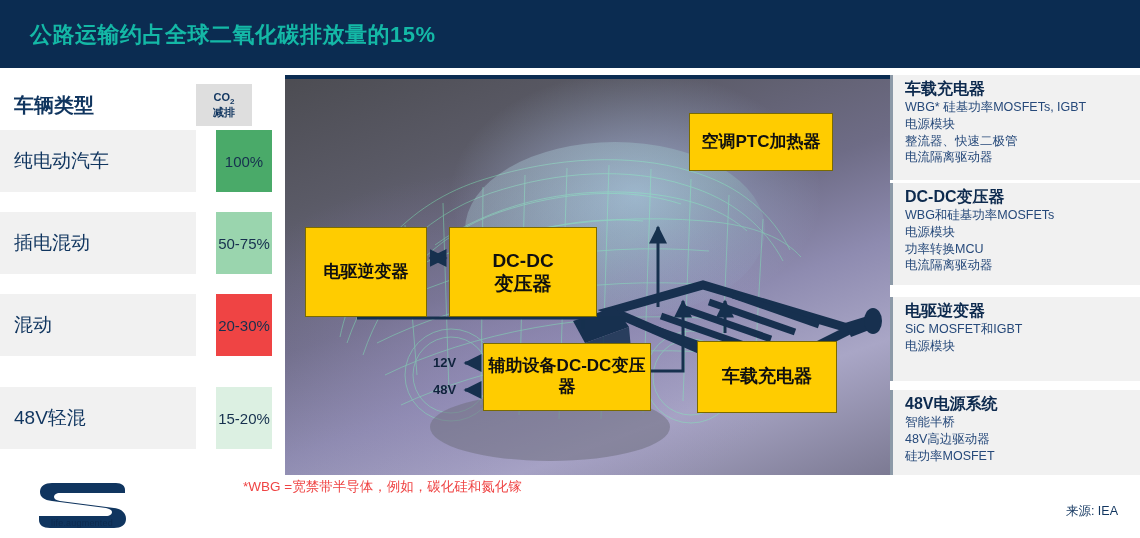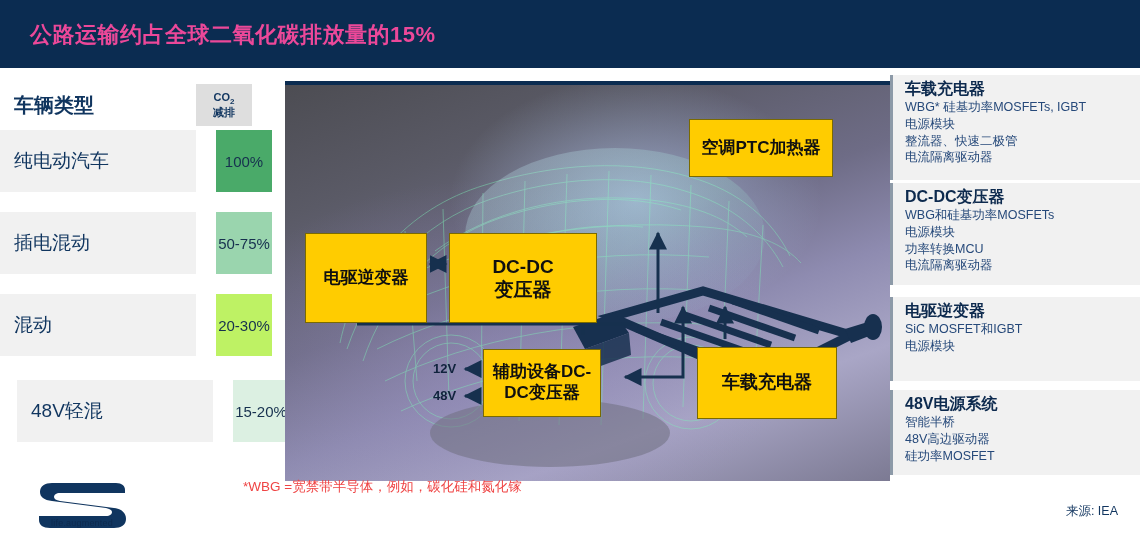--- a/index.html
+++ b/index.html
@@ -9,21 +9,21 @@
     font-family:"Liberation Sans","DejaVu Sans",sans-serif;
     overflow:hidden;position:relative;
   }
   
   #header{
     position:absolute;left:0;top:0;width:1140px;height:68px;
     background:#0b2c51;
   }
   #header-title{
     position:absolute;left:30px;top:20px;
-    color:#ec4899;font-size:22px;font-weight:bold;letter-spacing:.5px;
+    color:#14b8a6;font-size:22px;font-weight:bold;letter-spacing:.5px;
     white-space:nowrap;
   }
   
   #table-panel{
     position:absolute;left:0;top:84px;width:252px;height:372px;
   }
   .trow{position:absolute;left:0;width:252px;display:flex;align-items:stretch;}
   .tname{
     flex:0 0 196px;display:flex;align-items:center;
     padding-left:14px;box-sizing:border-box;
@@ -38,30 +38,29 @@
   #hdr-row .tval{
     background:#dedede;flex-direction:column;justify-content:center;
     font-size:11px;font-weight:bold;line-height:1.15;color:#10355f;
   }
   #hdr-row .tval .sub{font-size:8px;vertical-align:sub;}
   .drow{height:62px;gap:20px;}
   .drow .tname{background:#f1f1f1;font-size:19px;}
   #row-0{top:46px;}
   #row-1{top:128px;}
   #row-2{top:210px;}
-  #row-3{top:296px;margin-left:17px;}
+  #row-3{top:303px;}
   
   #diagram{
     position:absolute;left:285px;top:75px;width:605px;height:400px;
     overflow:hidden;
     background:
       radial-gradient(ellipse 300px 200px at 58% 30%, rgba(190,215,255,.55) 0%, rgba(120,130,185,0) 62%),
       radial-gradient(ellipse 420px 260px at 35% 70%, rgba(150,140,190,.45) 0%, rgba(90,90,120,0) 70%),
       linear-gradient(160deg,#4c4c52 0%,#5a5a66 22%,#6e6c86 45%,#8e8bb0 62%,#a9a6c6 78%,#7c7a93 100%);
-    margin-top: 6px;
   }
   #diagram-topbar{
     position:absolute;left:0;top:0;width:605px;height:4px;background:#0b2c51;
   }
   
   #car-svg{position:absolute;left:0;top:0;width:605px;height:400px;}
   
   #arrow-svg{position:absolute;left:0;top:0;width:605px;height:400px;}
   
   .callout{
@@ -127,21 +126,21 @@
   <div class="trow drow" id="row-0">
     <div class="tname">纯电动汽车</div>
     <div class="tval" style="background: rgb(74, 170, 105);">100%</div>
   </div>
   <div class="trow drow" id="row-1">
     <div class="tname">插电混动</div>
     <div class="tval" style="background: rgb(154, 213, 174);">50-75%</div>
   </div>
   <div class="trow drow" id="row-2">
     <div class="tname">混动</div>
-    <div class="tval" style="background: #bef264;">20-30%</div>
+    <div class="tval" style="background: #ef4444;">20-30%</div>
   </div>
   <div class="trow drow" id="row-3">
     <div class="tname">48V轻混</div>
     <div class="tval" style="background: rgb(220, 240, 226);">15-20%</div>
   </div>
 
 </div>
 
 <div id="diagram">
   <div id="diagram-topbar"></div>
@@ -242,21 +241,21 @@
 
   <div class="callout" style="left:20px;top:152px;width:122px;height:90px;font-size:17px;">
     <span>电驱逆变器</span>
   </div>
 
   <div class="callout" style="left:164px;top:152px;width:148px;height:90px;font-size:19px;flex-direction:column;">
     <span>DC-DC</span>
     <span>变压器</span>
   </div>
 
-  <div class="callout" style="left:198px;top:268px;width:118px;height:68px;font-size:17px;padding:0 4px;">
+  <div class="callout" style="left:198px;top:268px;width:168px;height:68px;font-size:17px;padding:0 4px;">
     <span>辅助设备DC-DC变压器</span>
   </div>
 
   <div class="callout" style="left:412px;top:266px;width:140px;height:72px;font-size:18px;">
     <span>车载充电器</span>
   </div>
 
   <div class="vlabel" style="left:148px;top:280px;">12V</div>
   <div class="vlabel" style="left:148px;top:307px;">48V</div>
 </div>

